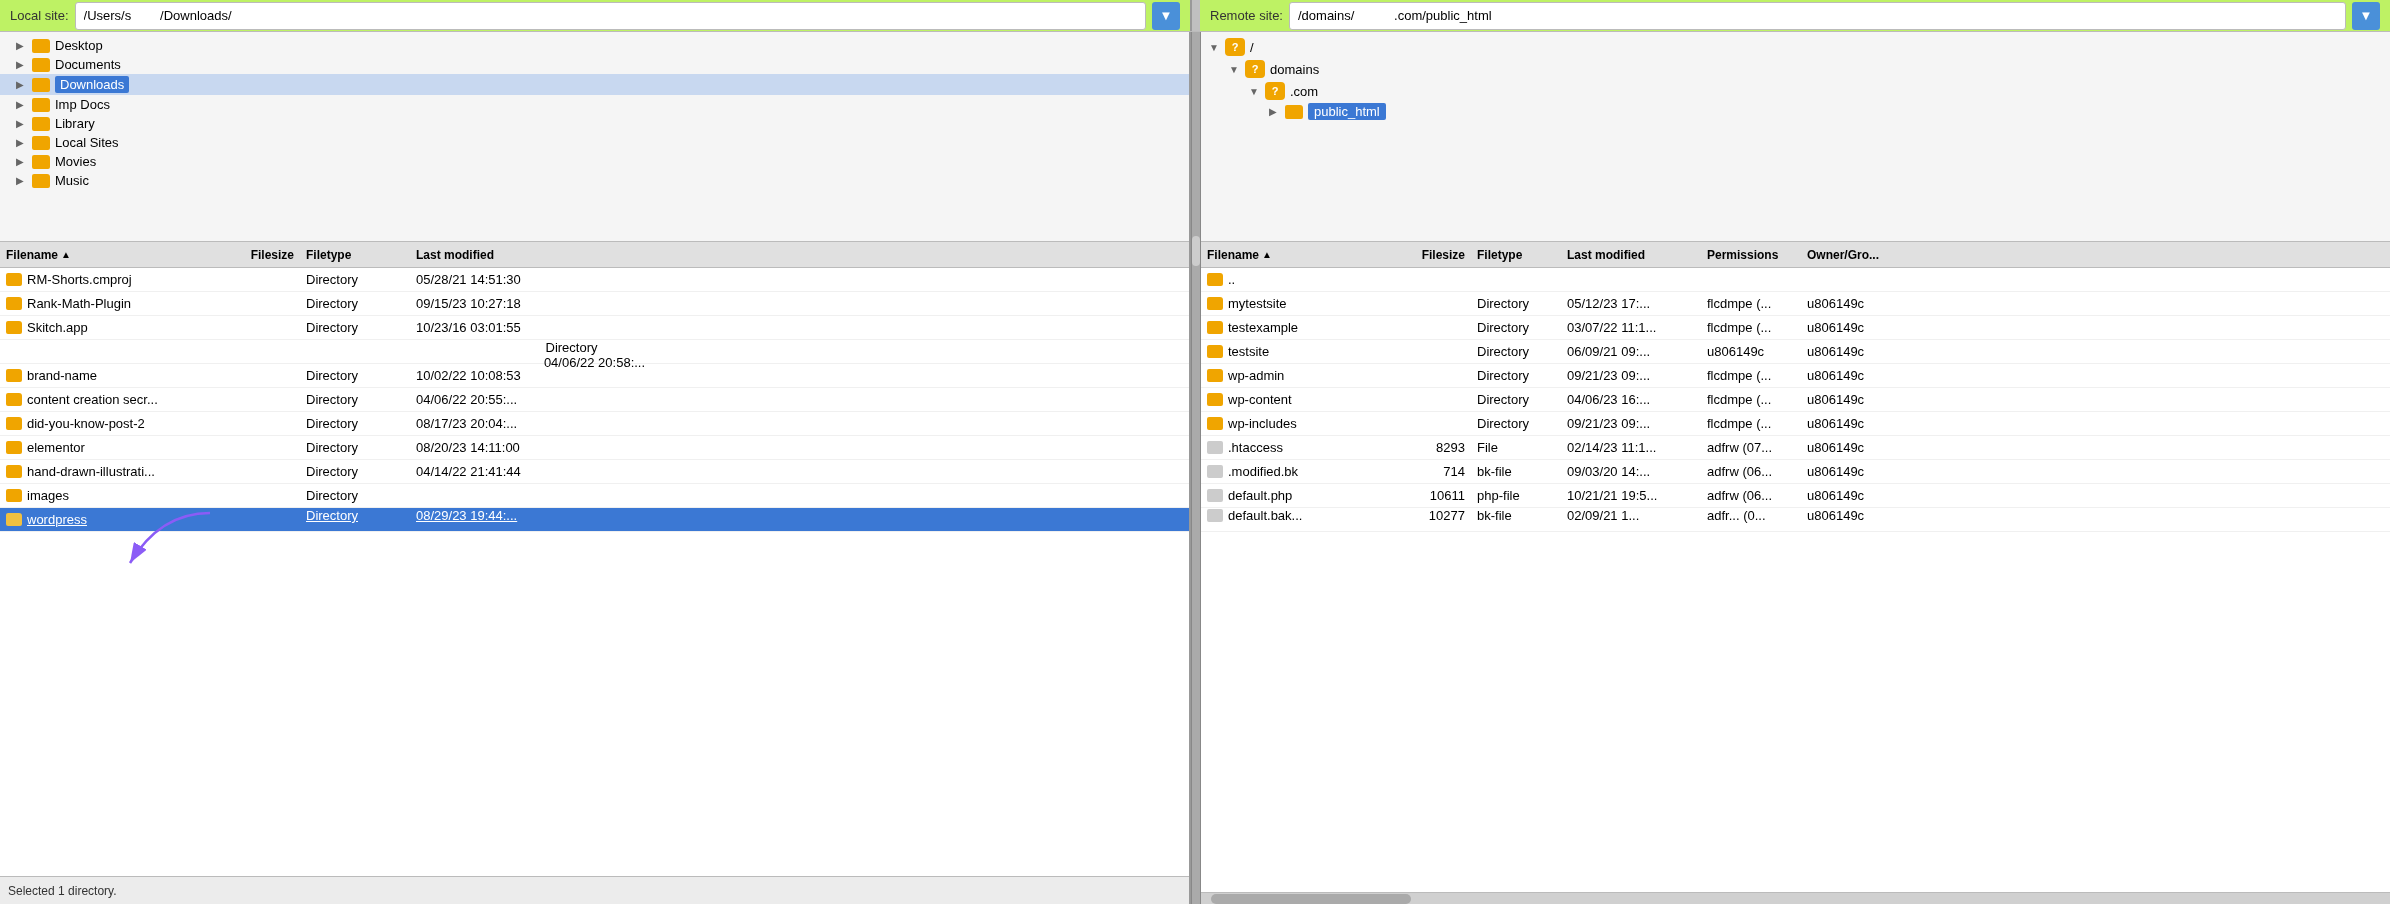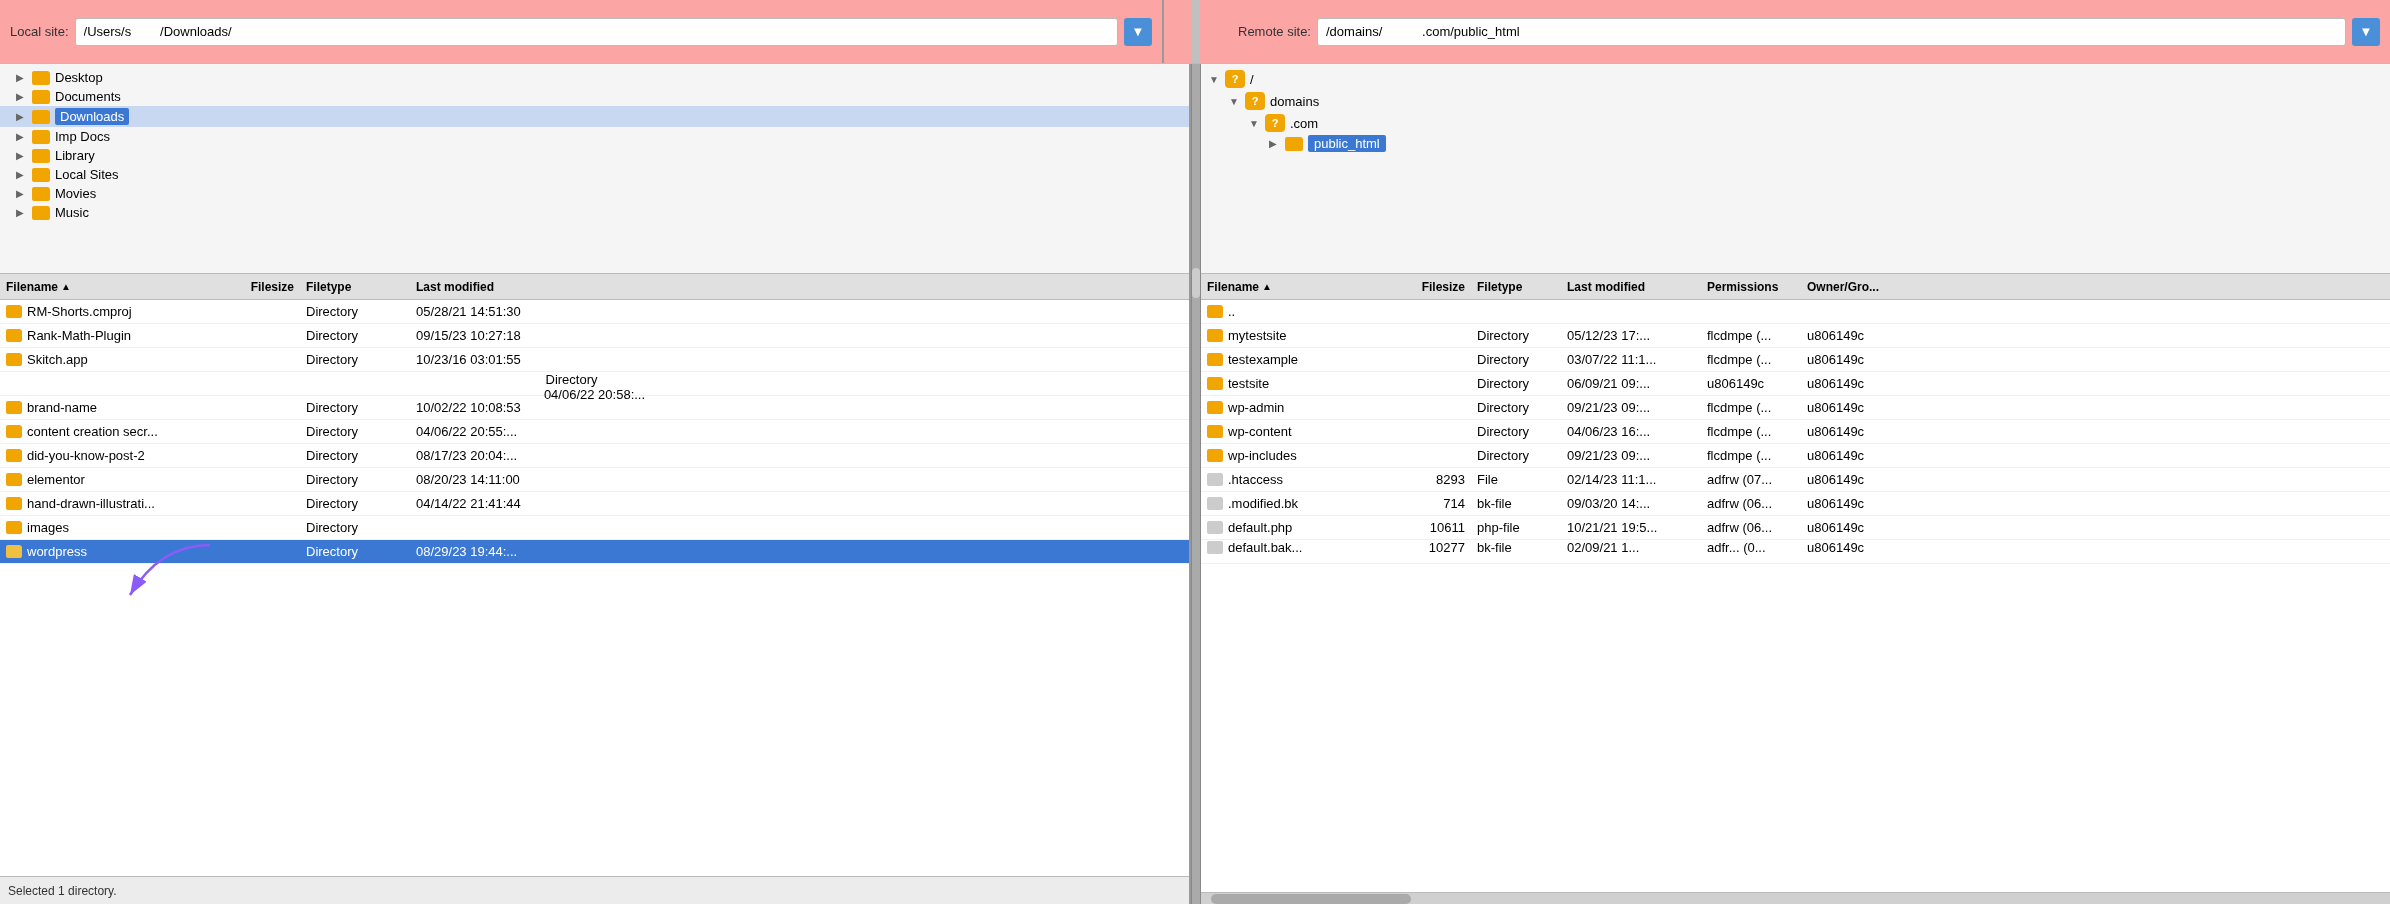--- a/index.html
+++ b/index.html
@@ -12,21 +12,21 @@
       width: 2390px;
       height: 904px;
       overflow: hidden;
     }
   </style>
 </head>
 <body>
 
 <div style="display:flex; flex-direction:column; width:2390px; height:904px; overflow:hidden;">
 
-  <div style="display:flex; height:64px; background:#fca5a5; border-bottom:1px solid #bbb;gap:28px;">
+  <div style="display:flex; height:32px; background:#bef264; border-bottom:1px solid #bbb;">
 
     <div style="flex:1; display:flex; align-items:center; padding:0 10px; gap:6px; border-right:2px solid #999;">
       <span style="font-size:13px; color:#333; white-space:nowrap;">Local site:</span>
       <input type="text" style="flex: 1 1 0%; height: 28px; border: 1px solid rgb(187, 187, 187); border-radius: 3px; padding: 2px 8px; font-size: 13px; background: white;" value="/Users/s        /Downloads/">
       <button style="width:28px; height:28px; background:#4a90d9; border:none; border-radius:3px; cursor:pointer; color:white; font-size:13px;">▼</button>
     </div>
 
     <div style="width:8px; background:#c0c0c0;"></div>
 
     <div style="flex:1; display:flex; align-items:center; padding:0 10px; gap:6px;">
@@ -211,21 +211,21 @@
 
         <div style="display:flex; align-items:center; height:24px; border-bottom:1px solid #f0f0f0; cursor:pointer;">
           <div style="width:220px; padding:0 6px; display:flex; align-items:center; overflow:hidden;">
             <span style="width:16px; height:13px; background:#f0a500; border-radius:2px 3px 2px 2px; margin-right:5px; flex-shrink:0; display:inline-block;"></span>
             <span style="font-size:13px; overflow:hidden; text-overflow:ellipsis; white-space:nowrap;">images</span>
           </div>
           <div style="width:80px; padding:0 6px; text-align:right; font-size:13px;"></div>
           <div style="width:110px; padding:0 6px; font-size:13px;">Directory</div>
         </div>
 
-        <div style="display:flex; align-items:center; height:24px; border-bottom:1px solid #f0f0f0; cursor:pointer; background:#3b78d4; color:white;">
+        <div style="display:flex; height:24px; border-bottom:1px solid #f0f0f0; cursor:pointer; background:#3b78d4; color:white;text-decoration:underline;">
           <div style="width:220px; padding:0 6px; display:flex; align-items:center; overflow:hidden;">
             <span style="width:16px; height:13px; background:#f0c040; border-radius:2px 3px 2px 2px; margin-right:5px; flex-shrink:0; display:inline-block;"></span>
             <span style="font-size:13px; overflow:hidden; text-overflow:ellipsis; white-space:nowrap; color:white;">wordpress</span>
           </div>
           <div style="width:80px; padding:0 6px; text-align:right; font-size:13px; color:white;"></div>
           <div style="width:110px; padding:0 6px; font-size:13px; color:white;">Directory</div>
           <div style="flex:1; padding:0 6px; font-size:13px; color:white;">08/29/23 19:44:...</div>
         </div>
 
       </div>

